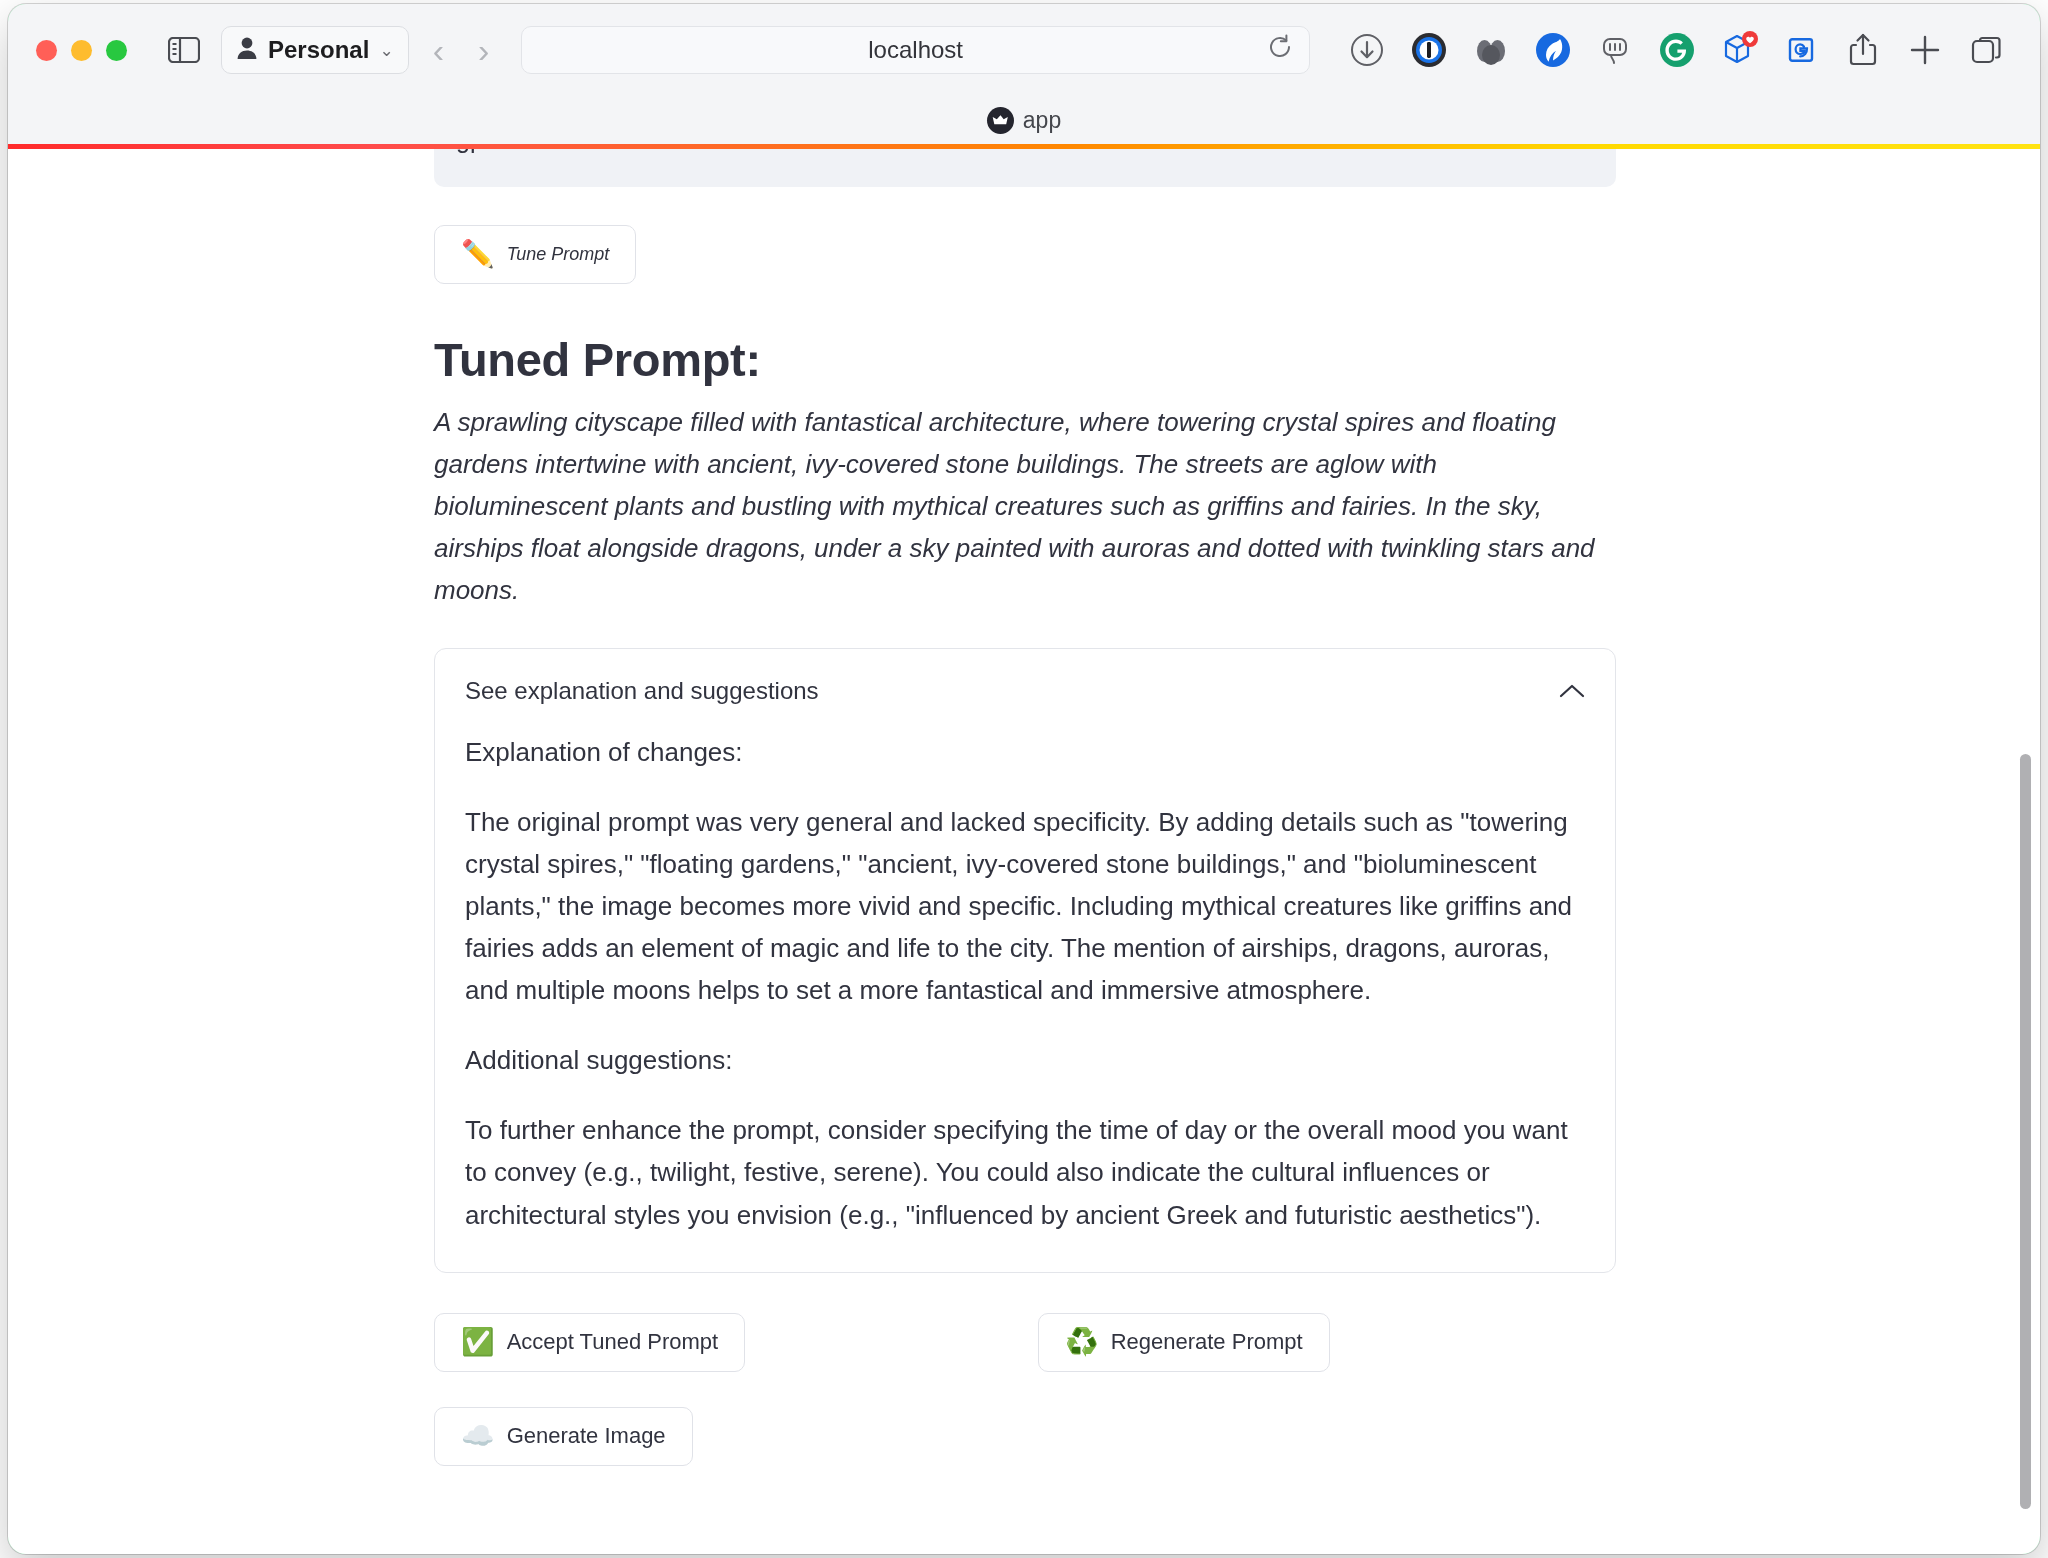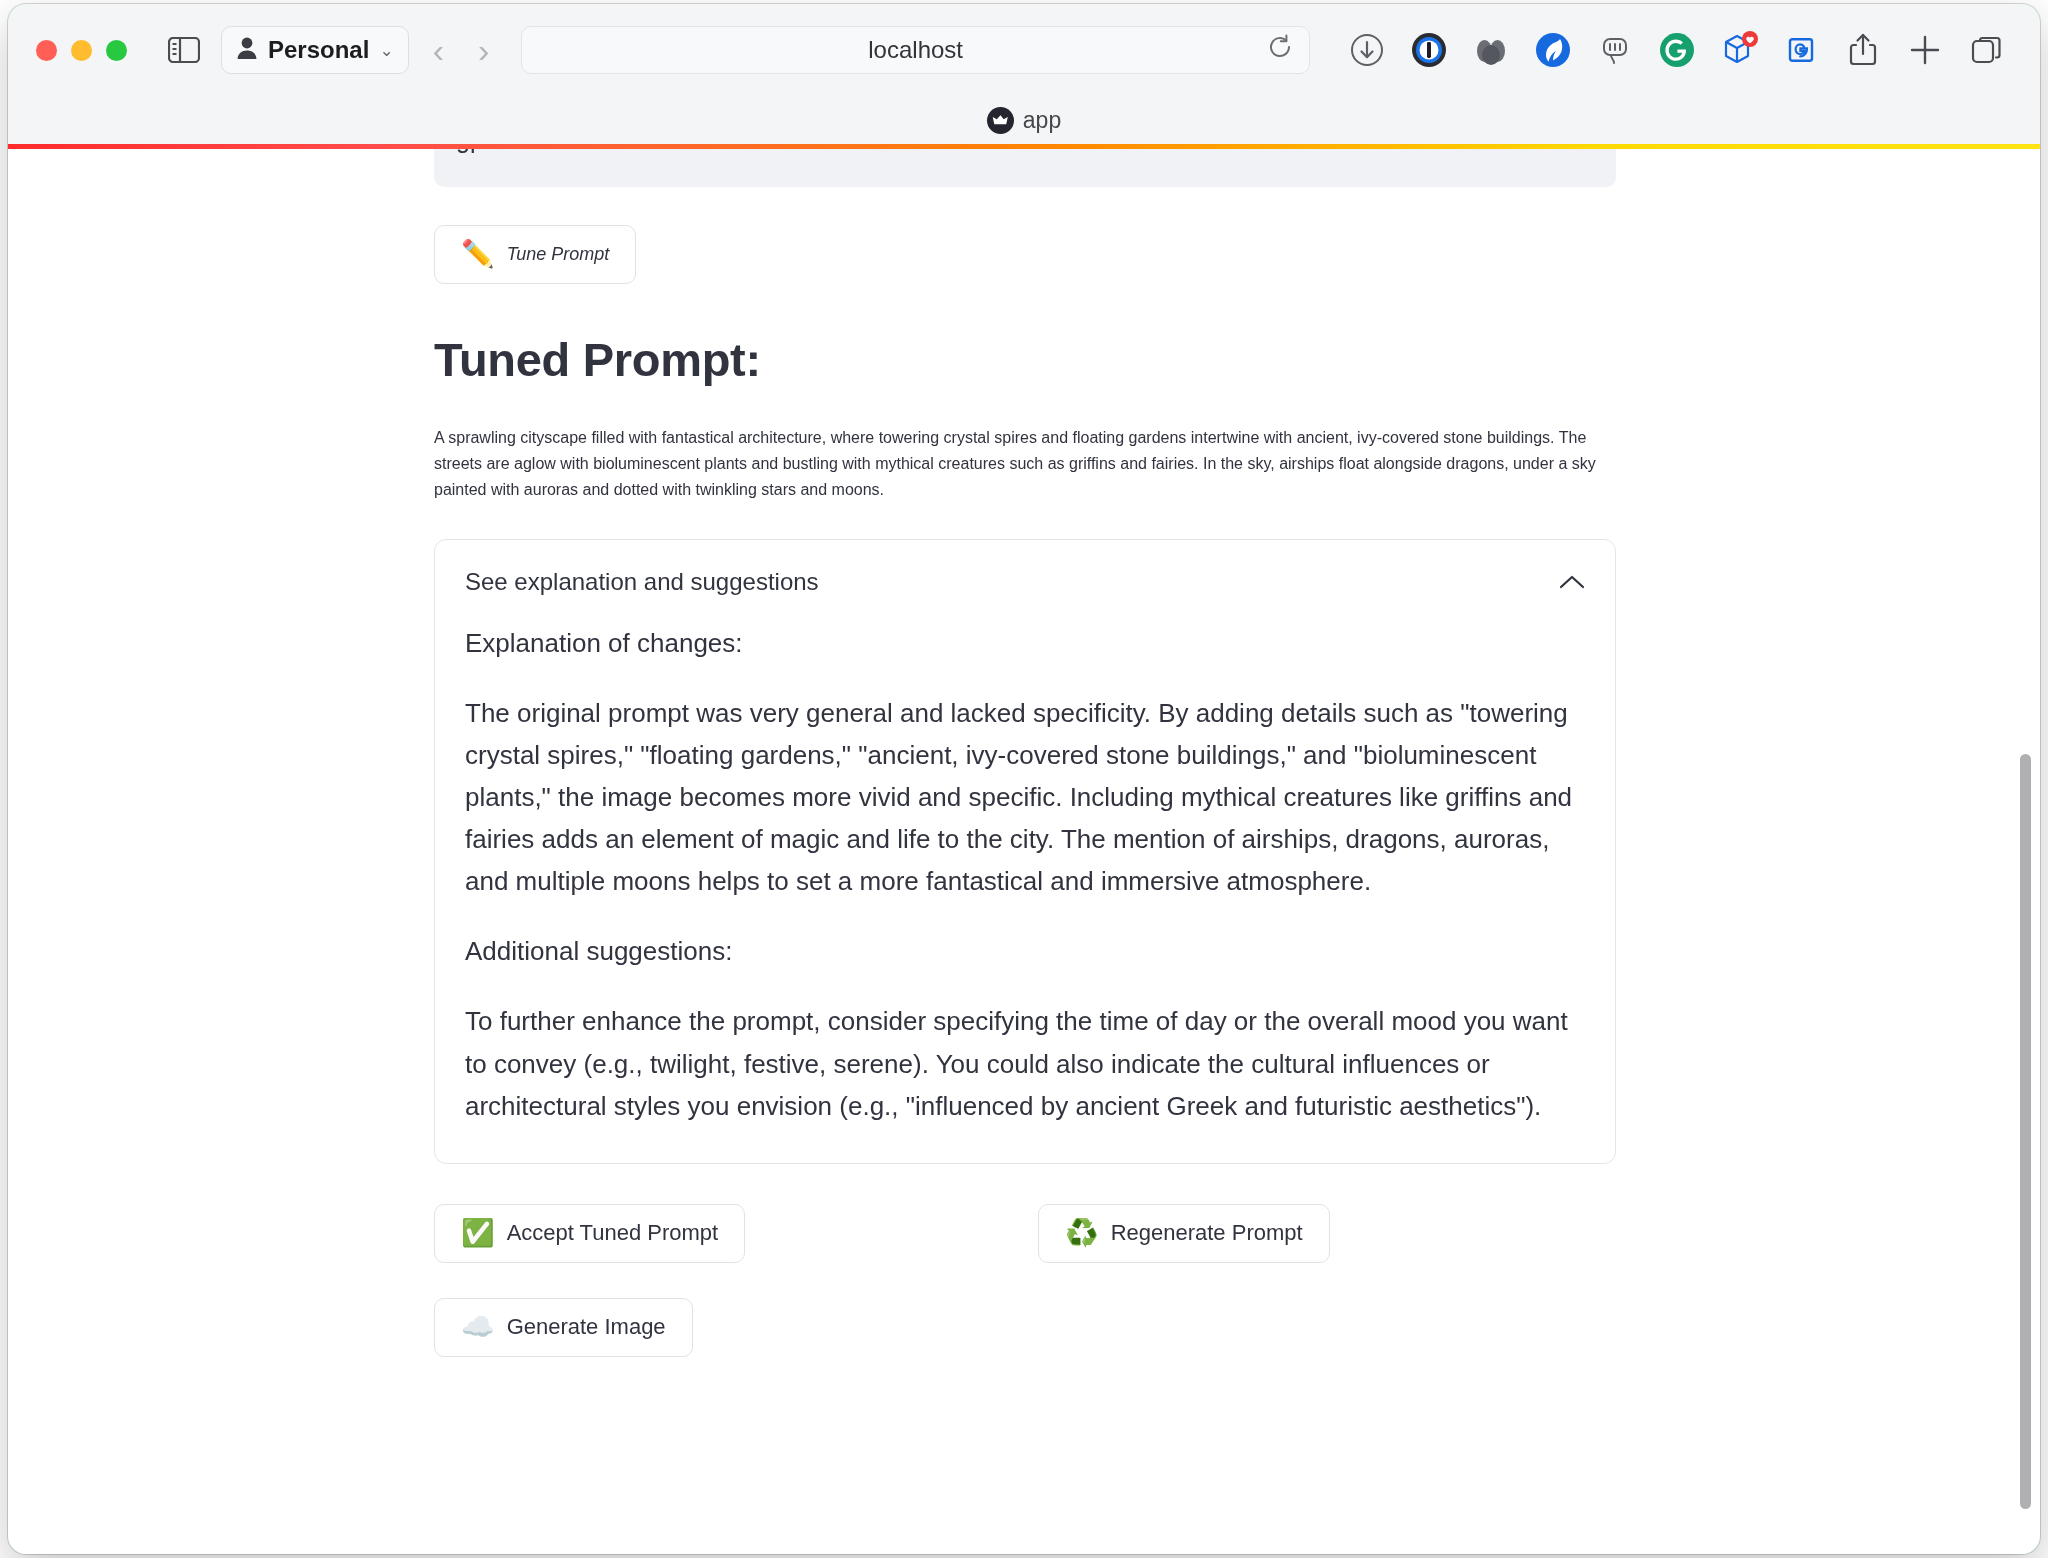--- a/index.html
+++ b/index.html
@@ -150,24 +150,25 @@
 
   h2.page-title {
     margin-top: 48px;
     font-size: 47px;
     font-weight: 700;
     color: #31333f;
     letter-spacing: -0.3px;
   }
 
   p.body-text {
-    margin-top: 38px;
-    font-size: 16px;
+    margin-top: 14px;
+    font-size: 26px;
     line-height: 1.62;
     color: #31333f;
+    font-style: italic;
   }
 
   
   .expander {
     margin-top: 36px;
     border: 1.5px solid #e3e5ea;
     border-radius: 12px;
     background: #ffffff;
     padding: 0 30px 36px 30px;
   }

